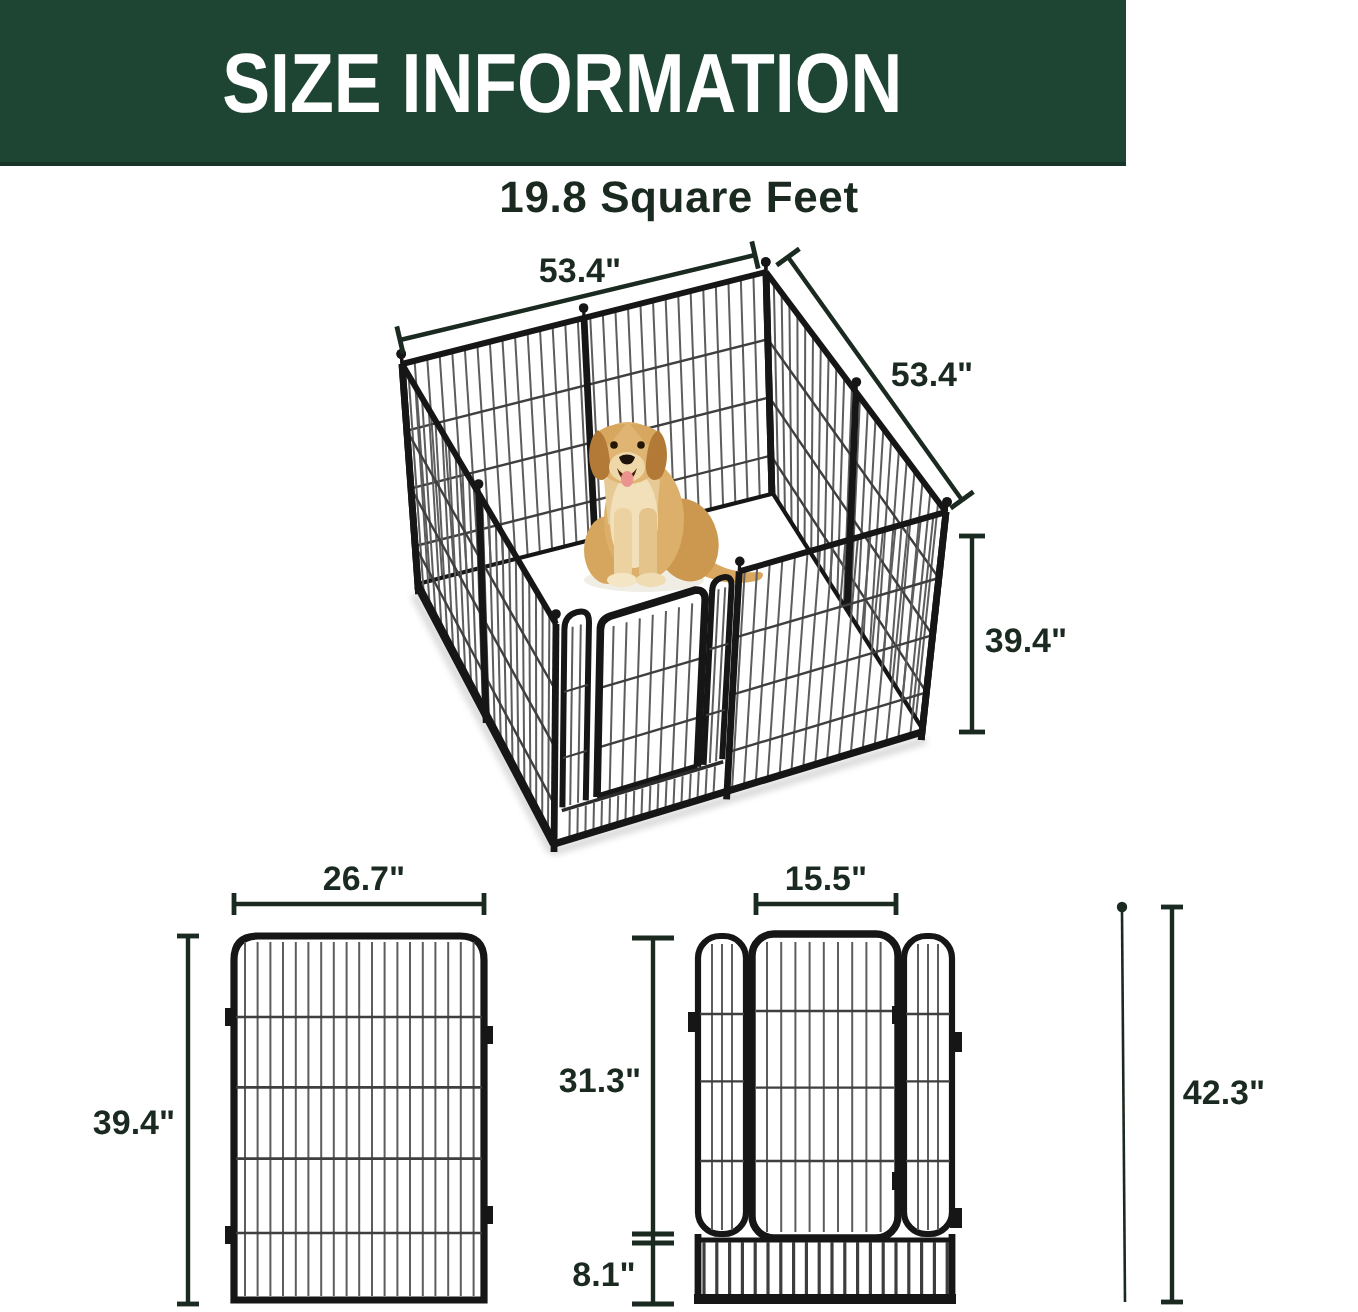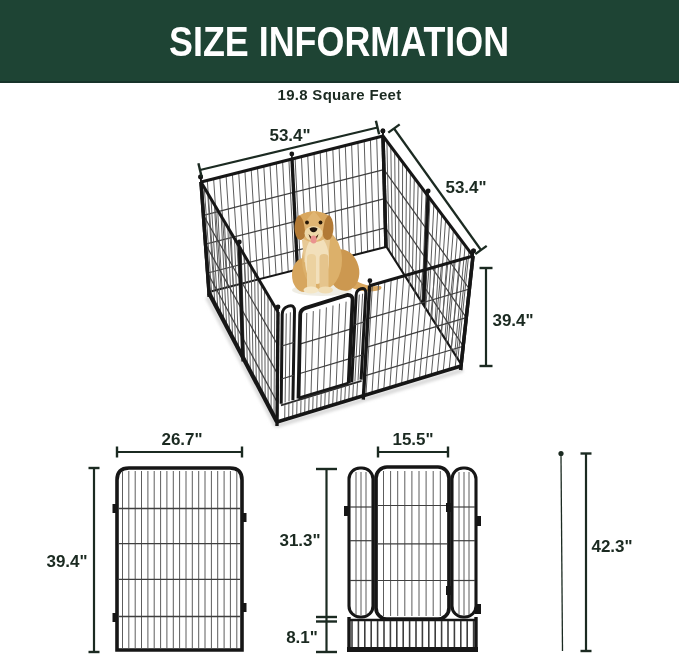--- a/index.html
+++ b/index.html
@@ -1,17 +1,17 @@
 <!DOCTYPE html>
 <html><head><meta charset="utf-8">
 <style>
 html,body{margin:0;padding:0;background:#ffffff;width:679px;height:656px;overflow:hidden;}
-.banner{position:absolute;left:0;top:0;width:679px;height:81px;background:#1e4434;border-bottom:2px solid #17332a;display:flex;align-items:center;justify-content:center;}
+.banner{position:absolute;left:0;top:0;width:563px;height:81px;background:#1e4434;border-bottom:2px solid #17332a;display:flex;align-items:center;justify-content:center;}
 .banner span{font-family:"Liberation Sans",sans-serif;font-weight:bold;font-size:42px;color:#ffffff;transform:scaleX(0.854);padding-top:2px;}
-.sqft{position:absolute;left:0;top:86px;width:679px;text-align:center;font-family:"Liberation Sans",sans-serif;font-weight:bold;font-size:15px;color:#1b2a21;letter-spacing:0.3px;}
+.sqft{position:absolute;left:0;top:86px;width:679px;text-align:center;font-family:"Liberation Sans",sans-serif;font-weight:bold;font-size:22px;color:#1b2a21;letter-spacing:0.3px;}
 .art{position:absolute;left:0;top:0;}
 </style></head>
 <body>
 <div class="banner">
     <span>SIZE INFORMATION</span>
   </div>
 <div class="sqft">19.8 Square Feet</div>
 <div class="art"><svg width="679" height="656" viewBox="0 0 679 656">
 <defs>
         <filter id="blur1" x="-20%" y="-20%" width="140%" height="140%">

